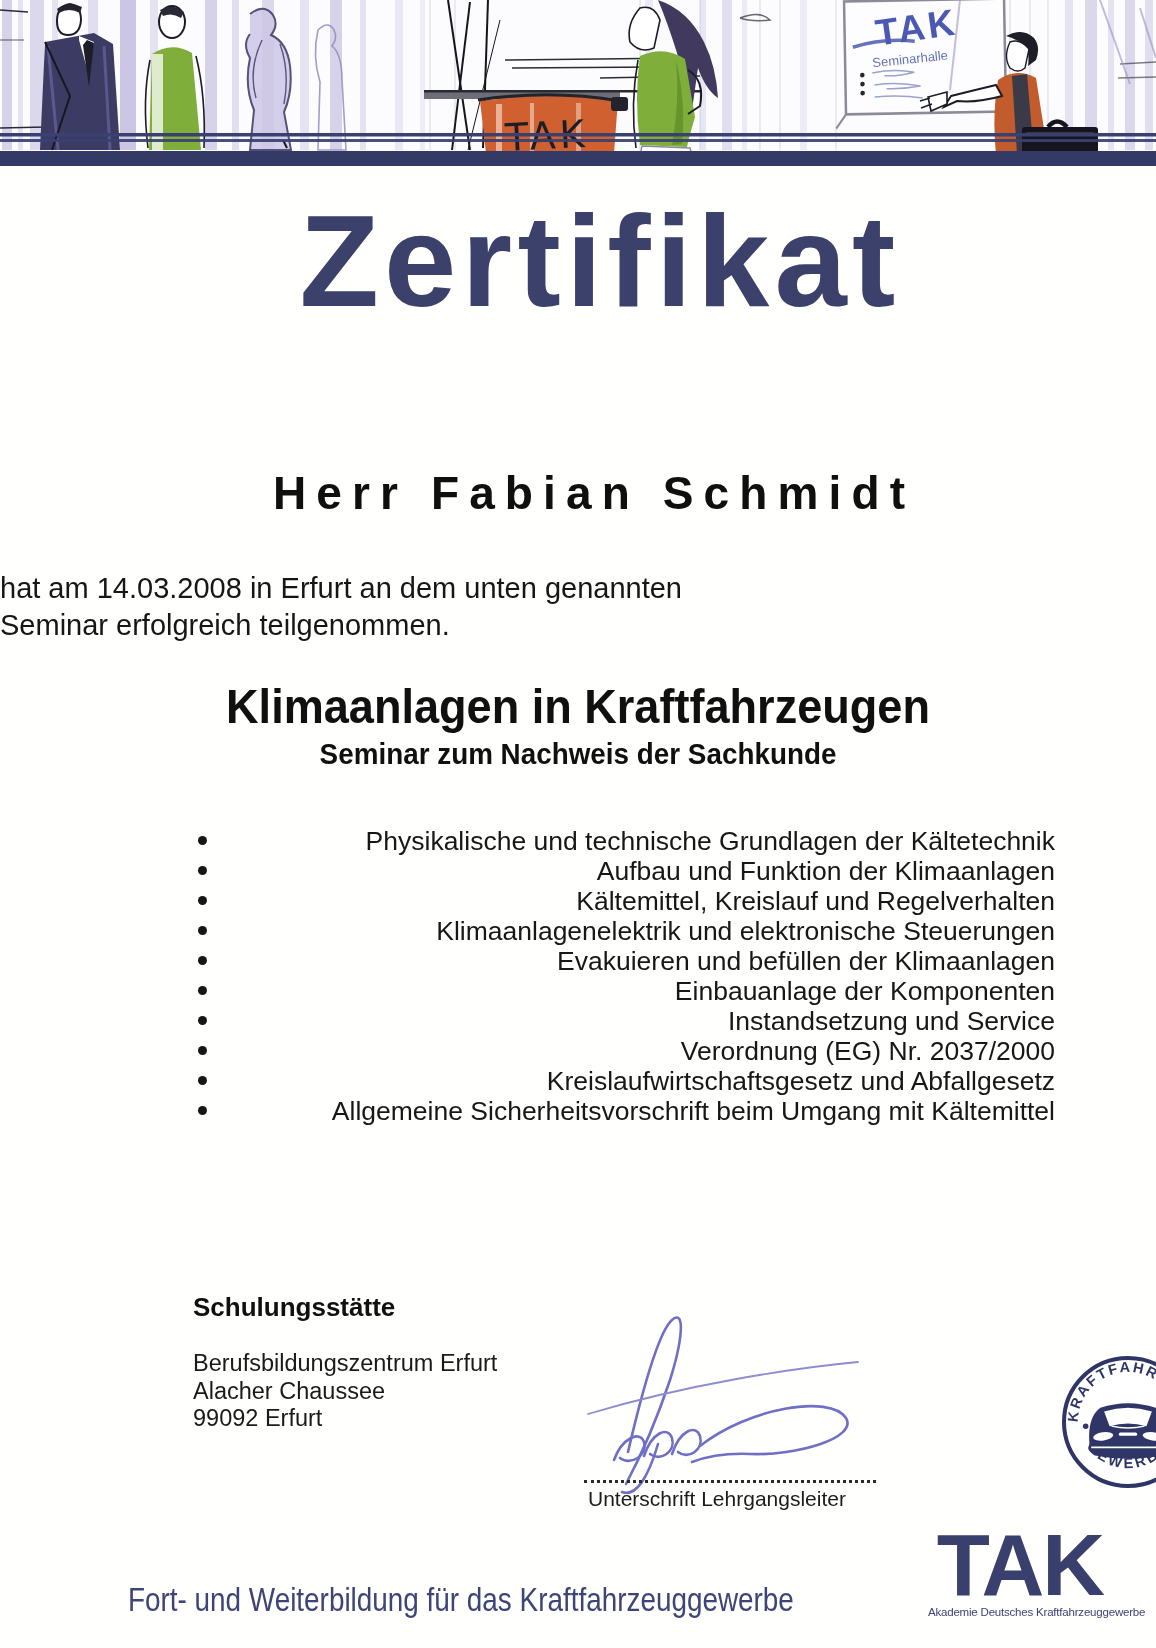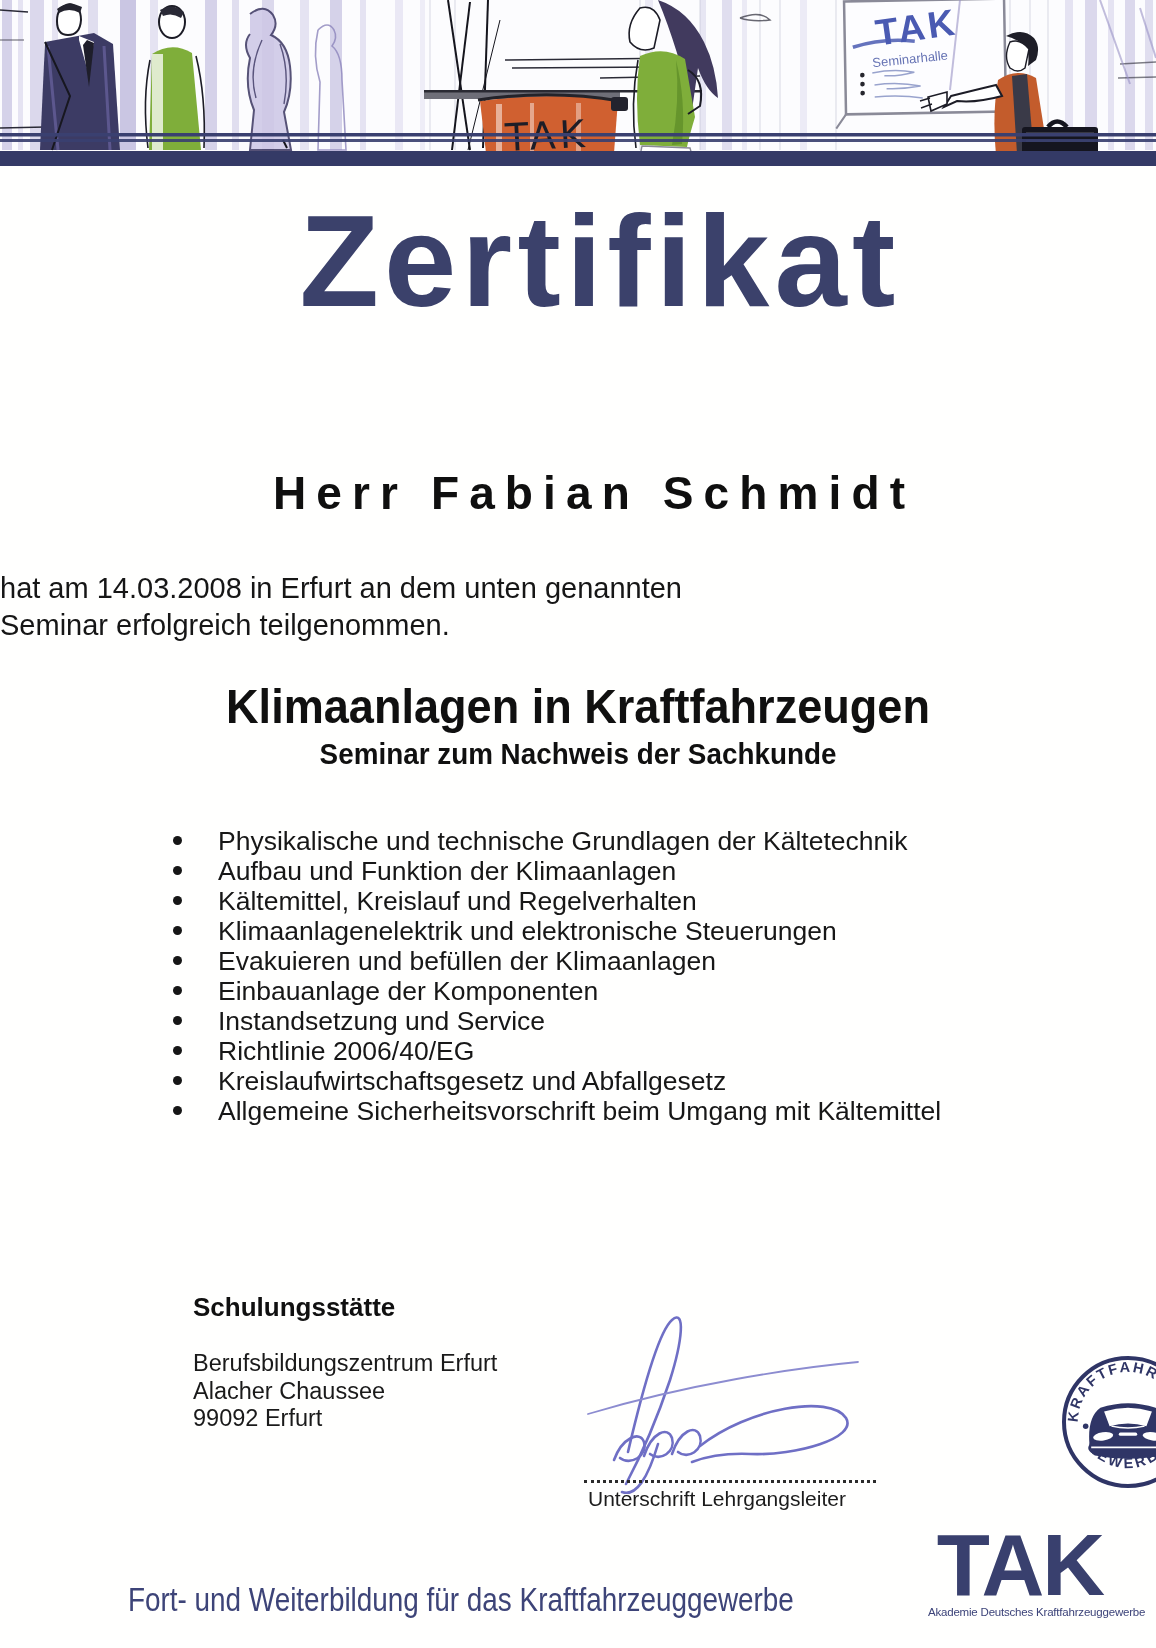--- a/index.html
+++ b/index.html
@@ -10,22 +10,22 @@
         font-size:130px;line-height:1;font-weight:700;color:#3b416b;letter-spacing:.04em;
         transform:translateX(22px);}
   .recipient{position:absolute;top:466px;left:0;width:100%;text-align:center;
         font-size:46px;font-weight:700;letter-spacing:.22em;color:#0f0f0f;transform:translateX(16px);white-space:nowrap;}
   .statement{position:absolute;top:570px;left:0;width:100%;text-align:left;
         font-size:29px;line-height:37px;color:#161616;}
   .sem-title{position:absolute;top:678px;left:0;width:100%;text-align:center;
         font-size:49px;font-weight:700;color:#101010;transform:scaleX(.92);white-space:nowrap;}
   .sem-sub{position:absolute;top:738px;left:0;width:100%;text-align:center;
         font-size:29px;font-weight:700;color:#101010;transform:scaleX(.96);}
-  .topics{position:absolute;left:170px;top:826px;margin:0;padding:0;list-style:none;
-        font-size:26.5px;line-height:30px;color:#171717;width:860px;}
+  .topics{position:absolute;left:195px;top:826px;margin:0;padding:0;list-style:none;
+        font-size:26.5px;line-height:30px;color:#171717;width:860px;text-align:right;}
   .topics li{position:relative;padding-left:48px;white-space:nowrap;}
   .topics li::before{content:"";position:absolute;left:3px;top:10px;width:9px;height:9px;
         border-radius:50%;background:#161616;}
   .venue-heading{position:absolute;left:193px;top:1292px;font-size:26px;font-weight:700;color:#101010;}
   .venue-lines{position:absolute;left:193px;top:1350px;font-size:23.5px;line-height:27.5px;color:#1a1a1a;}
   .sig-svg{position:absolute;left:558px;top:1292px;}
   .sig-line{position:absolute;left:584px;top:1458px;width:292px;height:22px;
         border-bottom:3px dotted #2b2b2b;}
   .sig-caption{position:absolute;left:588px;top:1487px;font-size:21px;color:#1c1c1c;}
   .stamp-svg{position:absolute;left:1052px;top:1348px;}
@@ -201,21 +201,21 @@
   <div class="sem-sub">Seminar zum Nachweis der Sachkunde</div>
 
   <ul class="topics">
     <li>Physikalische und technische Grundlagen der Kältetechnik</li>
     <li>Aufbau und Funktion der Klimaanlagen</li>
     <li>Kältemittel, Kreislauf und Regelverhalten</li>
     <li>Klimaanlagenelektrik und elektronische Steuerungen</li>
     <li>Evakuieren und befüllen der Klimaanlagen</li>
     <li>Einbauanlage der Komponenten</li>
     <li>Instandsetzung und Service</li>
-    <li>Richtlinie 2006/40/EG</li>
+    <li>Verordnung (EG) Nr. 2037/2000</li>
     <li>Kreislaufwirtschaftsgesetz und Abfallgesetz</li>
     <li>Allgemeine Sicherheitsvorschrift beim Umgang mit Kältemittel</li>
   </ul>
 
   <div class="venue-heading">Schulungsstätte</div>
   <div class="venue-lines">
     <div>Berufsbildungszentrum Erfurt</div>
     <div>Alacher Chaussee</div>
     <div>99092 Erfurt</div>
   </div>

